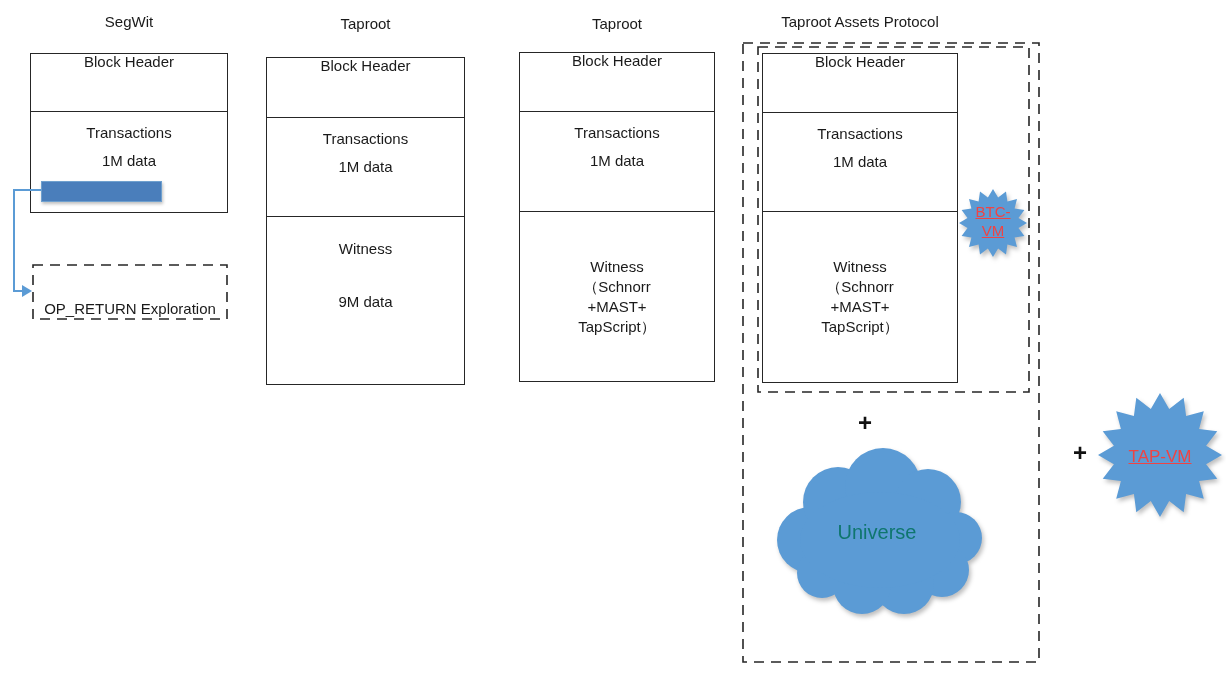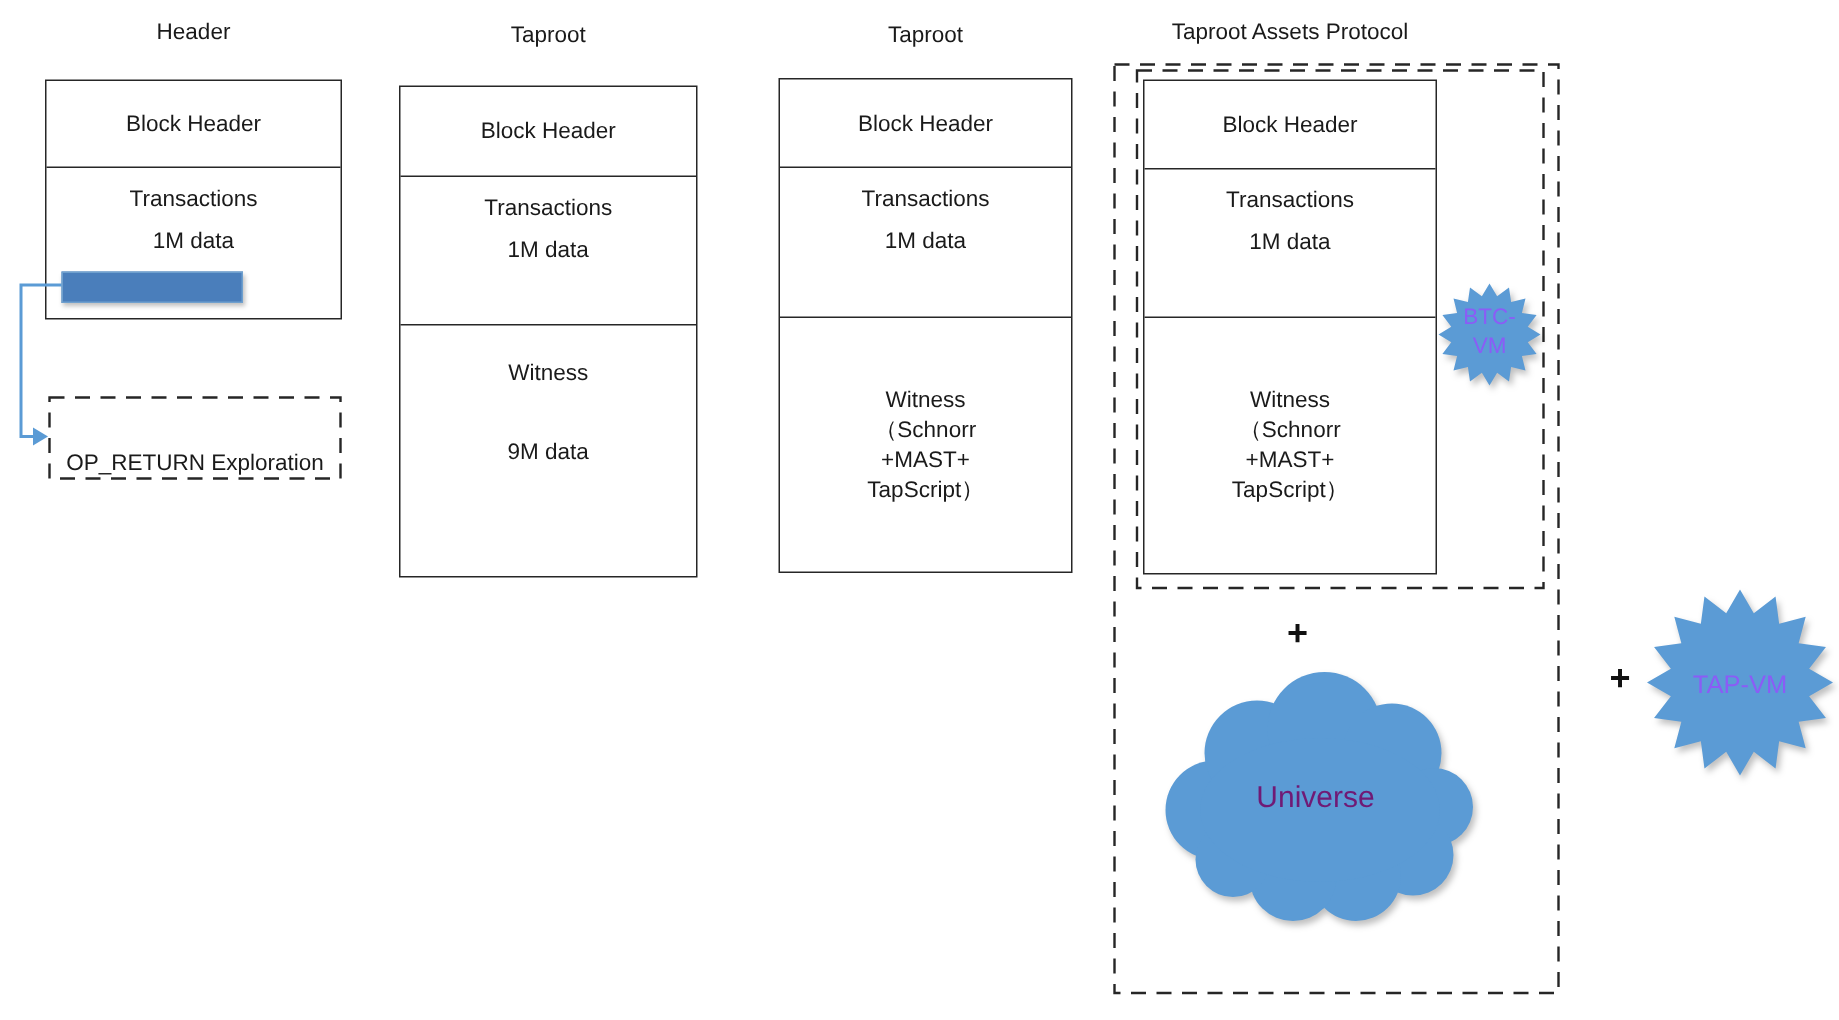--- a/index.html
+++ b/index.html
@@ -27,21 +27,21 @@
   .sec{
     box-sizing:border-box;
     display:flex;
     flex-direction:column;
     align-items:center;
     font-size:15px;
     line-height:1.0;
   }
   .sec + .sec{border-top:1.5px solid #262626;}
   .sec .line{margin-top:0;}
-  .hdr{justify-content:center;}
+  .hdr{}
   .tx{padding-top:13px;}
   .tx .size{margin-top:13px;}
   .wit-sw{padding-top:24px;}
   .wit-sw .size{margin-top:38px;}
   .wit-tr{justify-content:center;}
   .wit-tr .line{margin:2.5px 0;}
   .bar{
     position:absolute;
     background:#4A7EBB;
     border:1px solid #6FA0CE;
@@ -59,45 +59,46 @@
   .svg-abs{position:absolute;overflow:visible;}
   .plus{
     position:absolute;
     font-size:24px;
     font-weight:700;
     color:#111;
     line-height:1;
   }
   .star-label{
     position:absolute;
-    color:#8b5cf6;
+    color:#ef4444;
     text-align:center;
     line-height:1.25;
     z-index:3;
+    text-decoration:underline;
   }
   .cloud-label{
     position:absolute;
-    color:#701a75;
+    color:#0f766e;
     font-size:20px;
     text-align:center;
     z-index:3;
   }
   .star-poly{fill:#5B9BD5;}
   .cloud-part{fill:#5B9BD5;}
   .shadowed{filter:drop-shadow(2px 3px 2px rgba(0,0,0,0.25));}
   .dash-rect{fill:none;stroke:#262626;stroke-width:1.6;}
   .arrow-line{fill:none;stroke:#5B9BD5;stroke-width:2;}
   .arrow-head{fill:#5B9BD5;}
 </style>
 </head>
 <body>
 
 <div class="canvas">
 
-  <div class="col-title" style="left:30px;top:13px;width:198px">Header</div>
+  <div class="col-title" style="left:30px;top:13px;width:198px">SegWit</div>
 
   <div class="block" style="left:30px;top:53px;width:198px;height:160px">
     <div class="sec hdr" style="height:57px">
       <span class="line">Block Header</span>
     </div>
     <div class="sec tx" style="height:100px">
       <span class="line">Transactions</span>
       <span class="line size">1M data</span>
     </div>
   </div>

